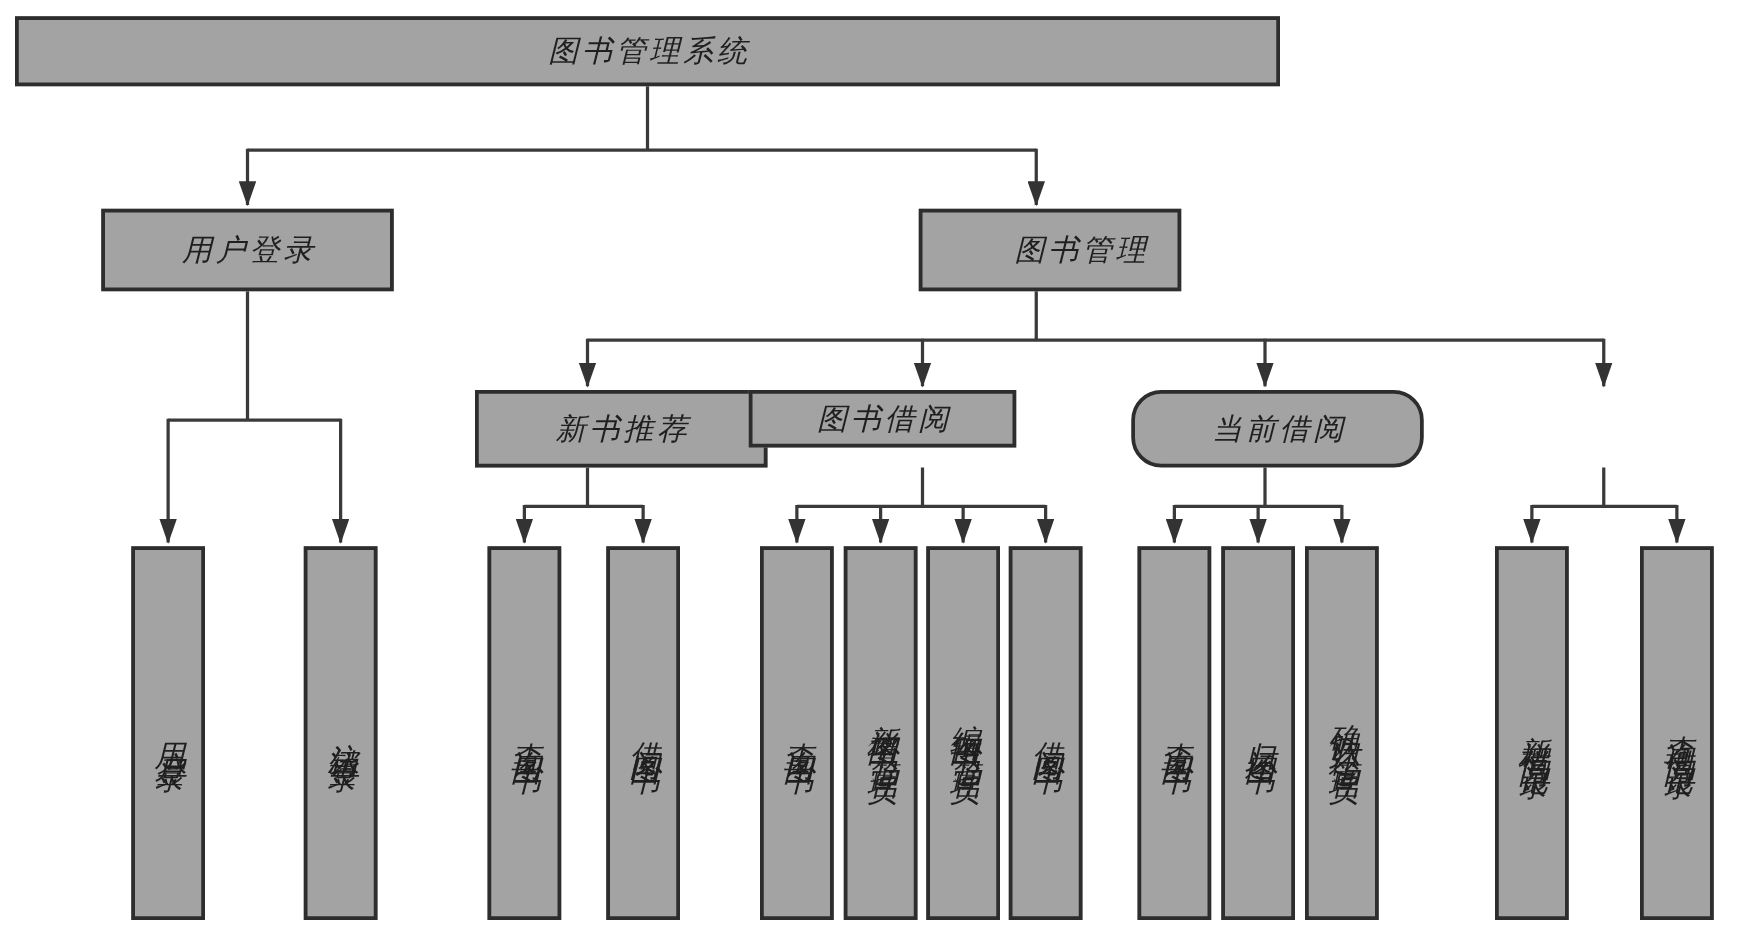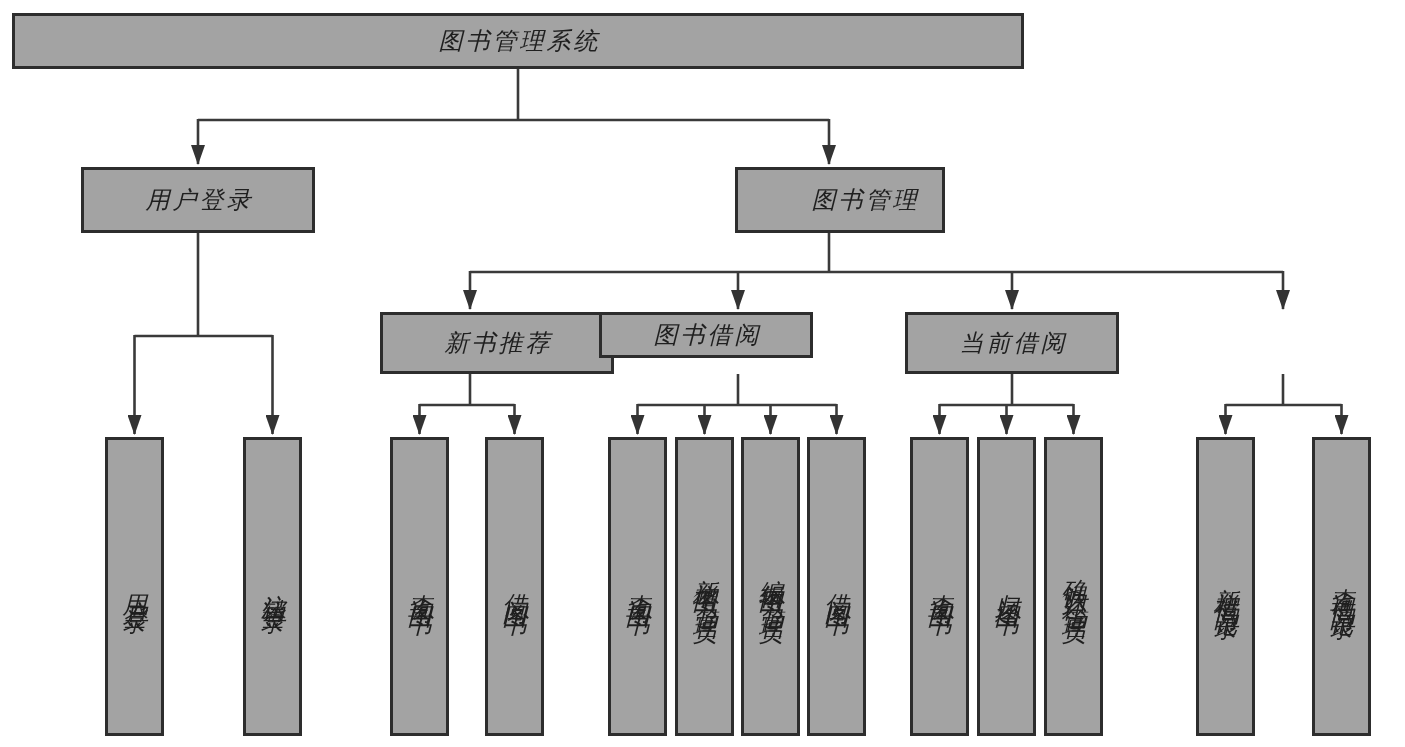--- a/index.html
+++ b/index.html
@@ -41,21 +41,21 @@
     font-size: 24px;
     letter-spacing: 6px;
     line-height: 1;
   }
   
   #n-root   { left: 12px;   top: 13px;  width: 1012px; height: 56px; }
   #n-login  { left: 81px;   top: 167px; width: 234px;  height: 66px; }
   #n-mgmt   { left: 735px;  top: 167px; width: 210px;  height: 66px; padding-left: 48px; }
   #n-rec    { left: 380px;  top: 312px; width: 234px;  height: 62px; }
   #n-borrow { left: 599px;  top: 312px; width: 214px;  height: 46px; }
-  #n-cur    { left: 905px;  top: 312px; width: 214px;  height: 62px; }
+  #n-cur    { left: 905px;  top: 312px; width: 234px;  height: 62px; border-radius: 24px; }
   #n-hist   { left: 1177px; top: 312px; width: 212px;  height: 62px; }
   .leaf { top: 437px; width: 59px; height: 299px; }
   #l-ul1 { left: 105px; }  #l-ul2 { left: 243px; }
   #l-nr1 { left: 390px; }  #l-nr2 { left: 485px; }
   #l-bb1 { left: 608px; }  #l-bb2 { left: 675px; }
   #l-bb3 { left: 741px; }  #l-bb4 { left: 807px; }
   #l-cb1 { left: 910px; }  #l-cb2 { left: 977px; }
   #l-cb3 { left: 1044px; }
   #l-br1 { left: 1196px; } #l-br2 { left: 1312px; }
   .watermark {

